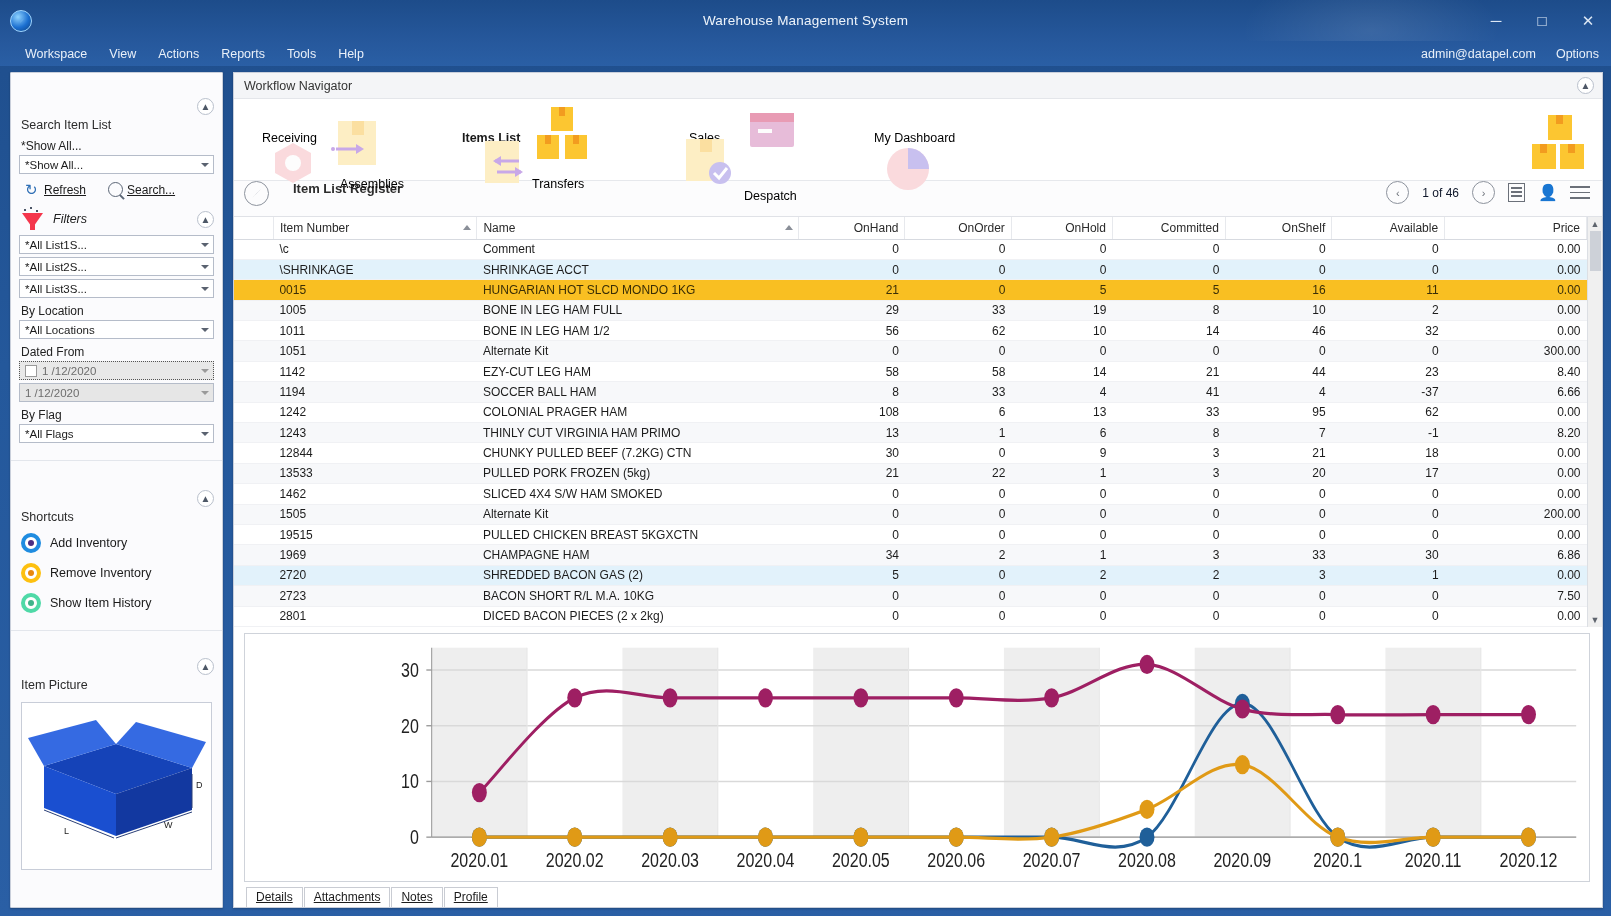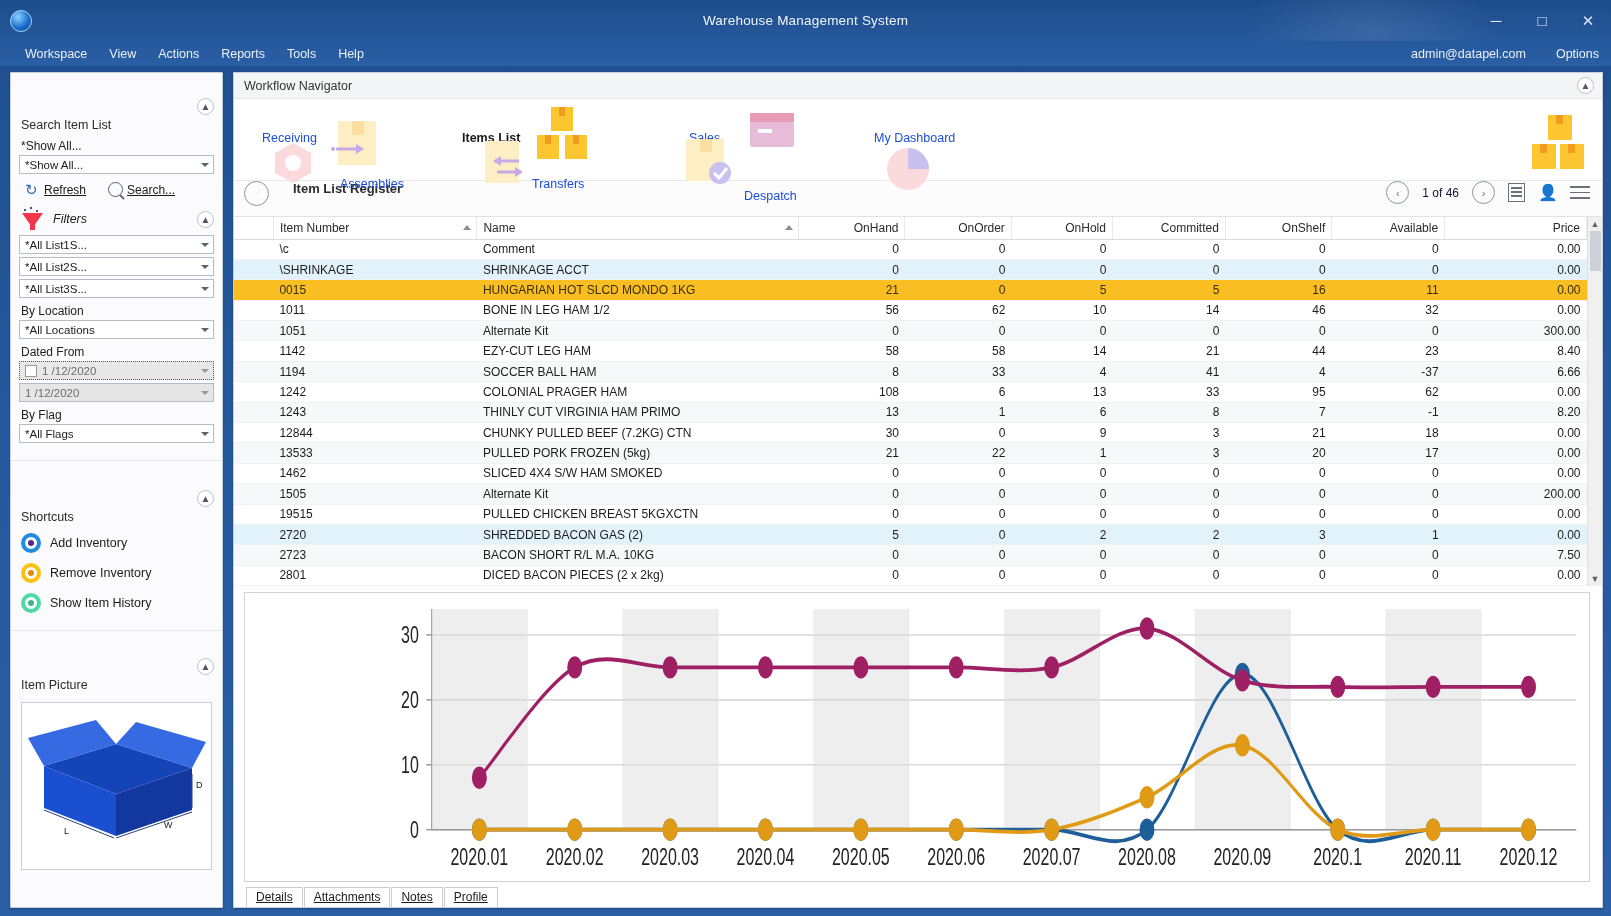--- a/index.html
+++ b/index.html
@@ -44,21 +44,21 @@
     width: 46px; height: 100%; display:flex; align-items:center; justify-content:center;
     color:#dde8f5; font-size: 15px;
   }
   
   .menubar {
     height: 25px; display:flex; align-items:center; position:relative;
     background: linear-gradient(180deg,#26589c 0%,#2a5fa5 100%);
     padding-left: 14px;
   }
   .menu-item { color:#e9f0f9; font-size: 12.5px; padding: 2px 11px; }
-  .menubar .right { margin-left:auto; display:flex; align-items:center; gap:30px; padding-right:12px;}
+  .menubar .right { margin-left:auto; display:flex; align-items:center; gap:20px; padding-right:12px;}
   .menubar .right span { color:#e9f0f9; font-size:12.5px; }
   
   .workarea { flex:1; display:flex; padding: 6px 8px 8px 10px; gap: 10px; min-height:0; }
   
   .sidebar {
     width: 213px; background:#fbfbfd; border:1px solid #c9cfdb;
     display:flex; flex-direction:column; border-radius:1px;
     box-shadow: 0 1px 2px rgba(0,0,0,.25);
     overflow:hidden;
   }
@@ -130,21 +130,21 @@
     box-shadow: 0 1px 2px rgba(0,0,0,.25);
   }
   .wf-head {
     height:26px; display:flex; align-items:center; justify-content:space-between;
     padding: 0 8px 0 10px; background:#f4f5f7; border-bottom:1px solid #e4e6ea;
   }
   .wf-head .t { font-size:12.5px; color:#333; }
   .wf-strip {
     height: 82px; background:#fff; position:relative; border-bottom:1px solid #e6e8ec;
   }
-  .wf-item { position:absolute; font-size:12.5px; color:#1d4ed8; white-space:nowrap; }
+  .wf-item { position:absolute; font-size:12.5px; color:#000000; white-space:nowrap; }
   .wf-item.bold { font-weight:bold; color:#1a1a1a; }
   .box-ico { position:absolute; }
   .reg-head {
     height:36px; display:flex; align-items:flex-start; padding: 0 12px 0 10px; gap:24px;
     border-bottom:1px solid #e0e2e7; background:#fcfcfd;
   }
   .compass {
     width:25px;height:25px;border-radius:50%;border:1.5px solid #8e949e; position:relative;
   }
   .compass::after{
@@ -527,20 +527,32 @@
                   <td class="l">0015</td>
                   <td class="l">HUNGARIAN HOT SLCD MONDO 1KG</td>
                   <td>21</td>
                   <td>0</td>
                   <td>5</td>
                   <td>5</td>
                   <td>16</td>
                   <td>11</td>
                   <td>0.00</td>
                 </tr>
+                <tr class="alt">
+                  <td></td>
+                  <td class="l">1005</td>
+                  <td class="l">BONE IN LEG HAM FULL</td>
+                  <td>29</td>
+                  <td>33</td>
+                  <td>19</td>
+                  <td>8</td>
+                  <td>10</td>
+                  <td>2</td>
+                  <td>0.00</td>
+                </tr>
                 <tr>
                   <td></td>
                   <td class="l">1011</td>
                   <td class="l">BONE IN LEG HAM 1/2</td>
                   <td>56</td>
                   <td>62</td>
                   <td>10</td>
                   <td>14</td>
                   <td>46</td>
                   <td>32</td>
@@ -658,20 +670,32 @@
                   <td></td>
                   <td class="l">19515</td>
                   <td class="l">PULLED CHICKEN BREAST 5KGXCTN</td>
                   <td>0</td>
                   <td>0</td>
                   <td>0</td>
                   <td>0</td>
                   <td>0</td>
                   <td>0</td>
                   <td>0.00</td>
+                </tr>
+                <tr class="alt">
+                  <td></td>
+                  <td class="l">1969</td>
+                  <td class="l">CHAMPAGNE HAM</td>
+                  <td>34</td>
+                  <td>2</td>
+                  <td>1</td>
+                  <td>3</td>
+                  <td>33</td>
+                  <td>30</td>
+                  <td>6.86</td>
                 </tr>
                 <tr class="blue">
                   <td></td>
                   <td class="l">2720</td>
                   <td class="l">SHREDDED BACON GAS (2)</td>
                   <td>5</td>
                   <td>0</td>
                   <td>2</td>
                   <td>2</td>
                   <td>3</td>

